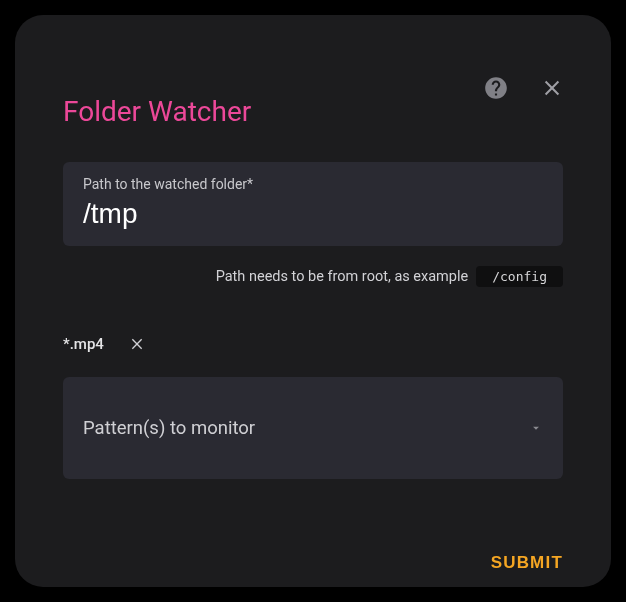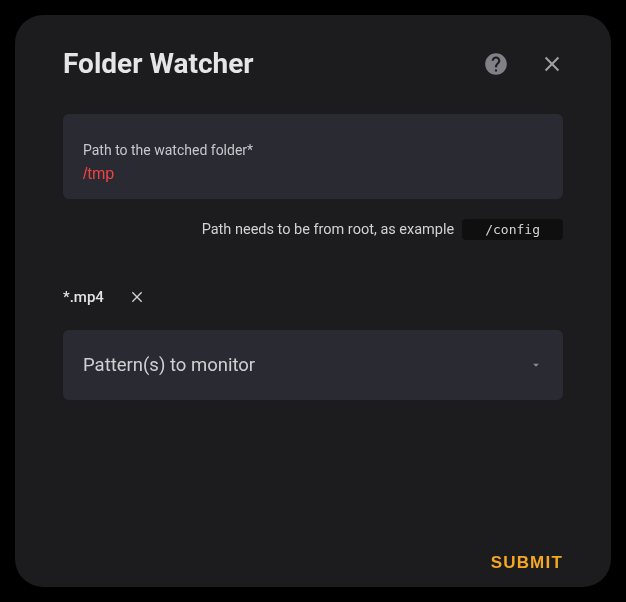--- a/index.html
+++ b/index.html
@@ -24,23 +24,24 @@
       padding: 32px 48px 28px 48px;
       position: relative;
     }
     .header {
       display: flex;
       align-items: center;
       justify-content: space-between;
       margin-bottom: 34px;
     }
     .title {
-      color: #e5e5e5;
+      color: #ec4899;
       font-size: 28px;
-      font-weight: 700;
+      font-weight: 400;
+      margin-top: 48px;
     }
     .header-actions {
       display: flex;
       align-items: center;
       gap: 32px;
     }
     .help-icon {
       width: 26px;
       height: 26px;
       cursor: pointer;
@@ -52,50 +53,50 @@
       width: 22px;
       height: 22px;
       cursor: pointer;
       display: flex;
       align-items: center;
       justify-content: center;
     }
     .field-container {
       background: #2a2a32;
       border-radius: 6px;
-      padding: 28px 20px 16px 20px;
+      padding: 14px 20px 16px 20px;
       margin-bottom: 20px;
     }
     .field-label {
       color: #c8c8cc;
       font-size: 14px;
       margin-bottom: 6px;
     }
     .field-value {
-      color: #ef4444;
-      font-size: 16px;
+      color: #ffffff;
+      font-size: 28px;
       background: transparent;
       border: none;
       outline: none;
       width: 100%;
     }
     .hint {
       color: #d2d2d6;
       font-size: 14.5px;
       margin-bottom: 48px;
       display: flex;
       align-items: center;
       gap: 8px;
       flex-wrap: wrap;
       justify-content: flex-end;
     }
     .code-chip {
       background: #0f0f10;
       border-radius: 4px;
-      padding: 3px 23px;
+      padding: 3px 16px;
       font-family: ui-monospace, Menlo, Monaco, Consolas, monospace;
       font-size: 13px;
       color: #d6d6d8;
     }
     .chip-row {
       display: flex;
       align-items: flex-start;
       gap: 24px;
       margin-bottom: 24px;
     }
@@ -108,21 +109,21 @@
       cursor: pointer;
       display: flex;
       align-items: center;
       justify-content: center;
       width: 18px;
       height: 18px;
     }
     .select-container {
       background: #2a2a32;
       border-radius: 6px;
-      padding: 24px 20px;
+      padding: 40px 20px;
       margin-bottom: 24px;
       display: flex;
       align-items: center;
       justify-content: space-between;
       cursor: pointer;
     }
     .select-label {
       color: #d0d0d4;
       font-size: 18.5px;
     }

